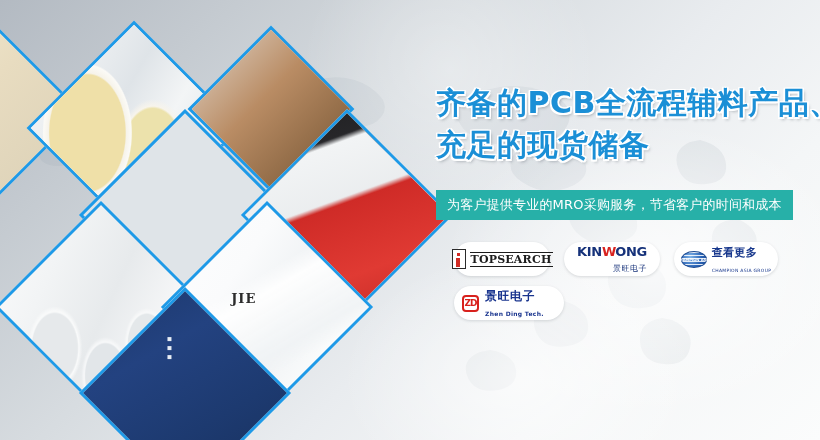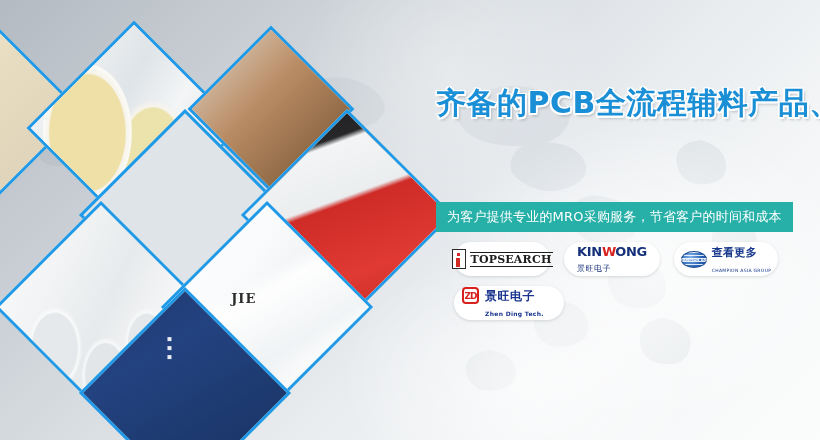--- a/index.html
+++ b/index.html
@@ -173,21 +173,20 @@
     top: 190px;
     height: 30px;
     padding: 0 11px;
     display: flex;
     align-items: center;
     background: #27b0a8;
     color: #ffffff;
     font-size: 13px;
     letter-spacing: .2px;
     white-space: nowrap;
-    margin-top: 12px;
   }
 
   .logos {
     position: absolute;
     left: 24px;
     top: 242px;
     width: 366px;
   }
   .logo-row {
     display: flex;
@@ -239,21 +238,21 @@
     font-weight: 700;
     letter-spacing: .2px;
     color: #1c1c1c;
     border-top: 1px solid #1c1c1c;
     border-bottom: 1px solid #1c1c1c;
     line-height: 13px;
     padding: 0 1px;
   }
 
   
-  .kw-wrap { text-align: left; line-height: 1; }
+  .kw-wrap { text-align: right; line-height: 1; }
   .kw-main {
     font-size: 13px;
     font-weight: 700;
     letter-spacing: -.3px;
     color: #16327a;
   }
   .kw-main .w { color: #d8221f; letter-spacing: -1px; }
   .kw-sub {
     font-size: 8px;
     color: #16327a;
@@ -293,21 +292,21 @@
   }
   .ca-en {
     font-size: 4.5px;
     color: #17378c;
     margin-top: 2.5px;
     letter-spacing: .3px;
     white-space: nowrap;
   }
 
   
-  .zd-wrap { display: flex; align-items: flex-start; gap: 6px; }
+  .zd-wrap { display: flex; align-items: center; gap: 6px; }
   .zd-mark {
     width: 25px; height: 17px;
     border: 2px solid #d8211d;
     border-radius: 4px;
     box-sizing: border-box;
     display: flex;
     align-items: center;
     justify-content: center;
     font-size: 9px;
     font-weight: 700;
@@ -420,20 +419,21 @@
           <i></i>
         </div>
     </div>
 
   </div>
 
   <div class="content">
 
     <div class="headline">
       <div class="line">齐备的PCB全流程辅料产品、</div>
+      <div class="line">充足的现货储备</div>
     </div>
 
     <div class="subbar">
       <span>为客户提供专业的MRO采购服务，节省客户的时间和成本</span>
     </div>
 
     <div class="logos">
 
       <div class="logo-row">
 

